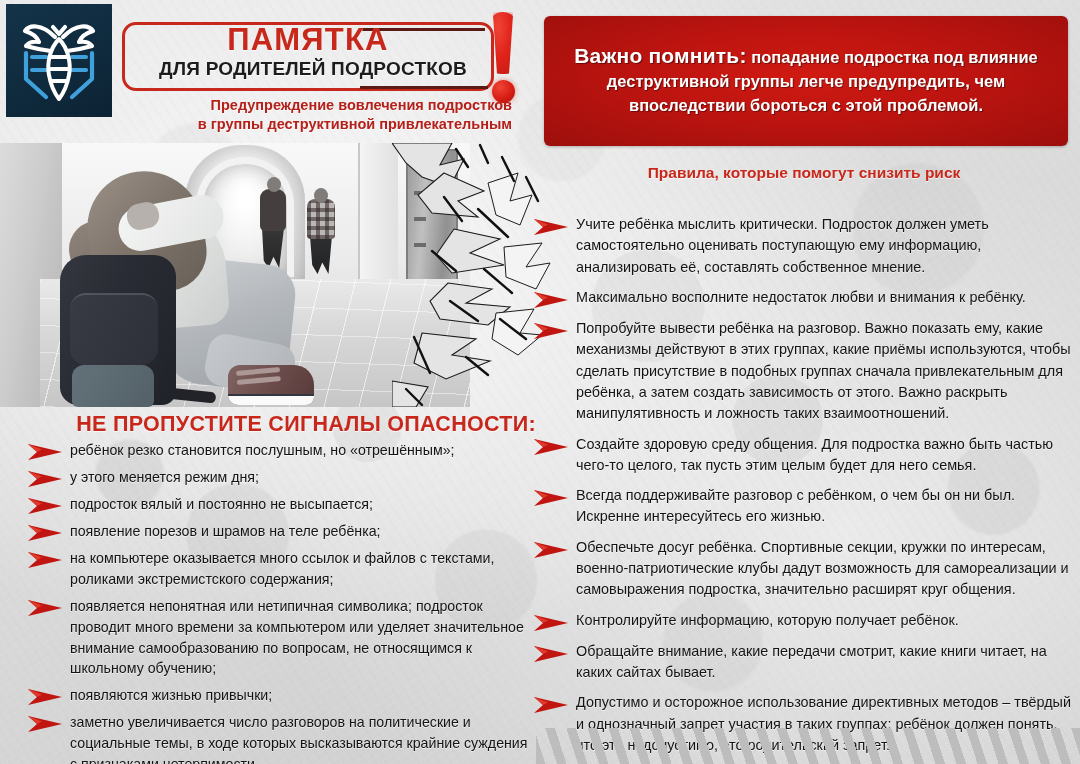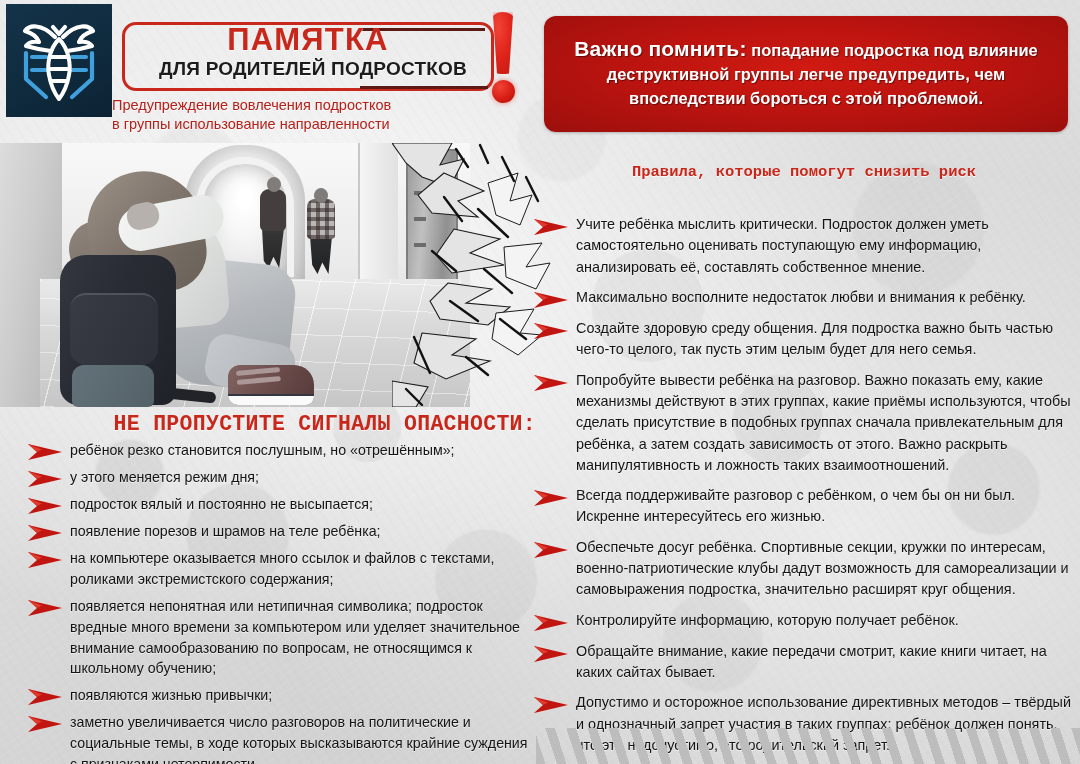--- a/index.html
+++ b/index.html
@@ -105,23 +105,23 @@
     font-size: 19px;
     font-weight: 700;
     letter-spacing: .2px;
     color: #1c1c1c;
     text-shadow: 0 1px 0 rgba(255,255,255,.8);
   }
   #memo-note {
     position: absolute;
     left: 112px; top: 96px;
     width: 400px;
-    text-align: left;
+    text-align: right;
     font-size: 14.5px;
-    font-weight: 400;
+    font-weight: 700;
     line-height: 1.32;
     color: #b5201a;
     text-shadow: 0 1px 0 rgba(255,255,255,.65);
   }
 
   
   #excl {
     position: absolute;
     left: 478px; top: 8px;
     width: 56px; height: 104px;
@@ -145,22 +145,22 @@
     background: #5b1a16;
     height: 3px;
   }
   #excl-stem-top { left: 360px; top: 28px; width: 125px; }
   #excl-stem-bot { left: 360px; top: 86px; width: 128px; }
 
   
   #important-box {
     position: absolute;
     left: 544px; top: 16px;
-    width: 524px; height: 116px;
-    border-radius: 12px;
+    width: 524px; height: 130px;
+    border-radius: 6px;
     background:
       radial-gradient(ellipse at 50% 45%, #d01a12 0%, #bd1410 45%, #9c0f0c 100%);
     box-shadow: 0 1px 3px rgba(0,0,0,.25);
     display: flex; align-items: center; justify-content: center;
     padding: 6px 18px 10px;
   }
   #important-text {
     color: #ffffff;
     text-align: center;
     font-size: 16.5px;
@@ -348,21 +348,20 @@
     width: 168px; height: 264px;
     pointer-events: none;
   }
 
   
   .section-head {
     position: absolute;
     font-weight: 700;
     color: #c8281b;
     text-shadow: 0 1px 0 rgba(255,255,255,.75);
-    font-family: Liberation Mono, monospace;
   }
   #left-head {
     left: 26px; top: 412px; width: 510px;
     text-align: right;
     font-size: 21.5px;
     letter-spacing: .3px;
   }
   #right-head {
     left: 534px; top: 162px; width: 540px;
     text-align: center;
@@ -439,21 +438,21 @@
   </div>
 
   <div id="memo-plate"></div>
   <div id="excl-stem-top"></div>
   <div id="excl-stem-bot"></div>
 
   <div id="memo-title">ПАМЯТКА</div>
   <div id="memo-sub">ДЛЯ РОДИТЕЛЕЙ ПОДРОСТКОВ</div>
   <div id="memo-note">
     <div>Предупреждение вовлечения подростков</div>
-    <div>в группы использование направленности</div>
+    <div>в группы деструктивной привлекательным</div>
   </div>
 
   <div id="excl">
     <div class="bar"></div>
     <div class="dot"></div>
   </div>
 
   <div id="important-box">
     <div id="important-text">
       <span class="lead">Важно помнить:</span><span> попадание подростка под влияние деструктивной группы легче предупредить, чем впоследствии бороться с этой проблемой.</span>
@@ -570,21 +569,21 @@
         </span>
         <span class="item-text">на компьютере оказывается много ссылок и файлов с текстами, роликами экстремистского содержания;</span>
       </div>
       <div class="item">
         <span class="arrow">
           <svg viewBox="0 0 34 18">
             <polygon points="0,1 34,9 0,17 9,9" fill="#c01510"></polygon>
             <polygon points="0,1 14,6.6 9,9 0,1" fill="#e03a2c"></polygon>
           </svg>
         </span>
-        <span class="item-text">появляется непонятная или нетипичная символика; подросток вредные много времени за компьютером или уделяет значительное внимание самообразованию по вопросам, не относящимся к школьному обучению;</span>
+        <span class="item-text">появляется непонятная или нетипичная символика; подросток проводит много времени за компьютером или уделяет значительное внимание самообразованию по вопросам, не относящимся к школьному обучению;</span>
       </div>
       <div class="item">
         <span class="arrow">
           <svg viewBox="0 0 34 18">
             <polygon points="0,1 34,9 0,17 9,9" fill="#c01510"></polygon>
             <polygon points="0,1 14,6.6 9,9 0,1" fill="#e03a2c"></polygon>
           </svg>
         </span>
         <span class="item-text">появляются жизнью привычки;</span>
       </div>
@@ -621,30 +620,30 @@
         </span>
         <span class="item-text">Максимально восполните недостаток любви и внимания к ребёнку.</span>
       </div>
       <div class="item">
         <span class="arrow">
           <svg viewBox="0 0 34 18">
             <polygon points="0,1 34,9 0,17 9,9" fill="#c01510"></polygon>
             <polygon points="0,1 14,6.6 9,9 0,1" fill="#e03a2c"></polygon>
           </svg>
         </span>
+        <span class="item-text">Попробуйте вывести ребёнка на разговор. Важно показать ему, какие механизмы действуют в этих группах, какие приёмы используются, чтобы сделать присутствие в подобных группах сначала привлекательным для ребёнка, а затем создать зависимость от этого. Важно раскрыть манипулятивность и ложность таких взаимоотношений.</span>
+      </div>
+      <div class="item">
+        <span class="arrow">
+          <svg viewBox="0 0 34 18">
+            <polygon points="0,1 34,9 0,17 9,9" fill="#c01510"></polygon>
+            <polygon points="0,1 14,6.6 9,9 0,1" fill="#e03a2c"></polygon>
+          </svg>
+        </span>
         <span class="item-text">Создайте здоровую среду общения. Для подростка важно быть частью чего-то целого, так пусть этим целым будет для него семья.</span>
-      </div>
-      <div class="item">
-        <span class="arrow">
-          <svg viewBox="0 0 34 18">
-            <polygon points="0,1 34,9 0,17 9,9" fill="#c01510"></polygon>
-            <polygon points="0,1 14,6.6 9,9 0,1" fill="#e03a2c"></polygon>
-          </svg>
-        </span>
-        <span class="item-text">Попробуйте вывести ребёнка на разговор. Важно показать ему, какие механизмы действуют в этих группах, какие приёмы используются, чтобы сделать присутствие в подобных группах сначала привлекательным для ребёнка, а затем создать зависимость от этого. Важно раскрыть манипулятивность и ложность таких взаимоотношений.</span>
       </div>
       <div class="item">
         <span class="arrow">
           <svg viewBox="0 0 34 18">
             <polygon points="0,1 34,9 0,17 9,9" fill="#c01510"></polygon>
             <polygon points="0,1 14,6.6 9,9 0,1" fill="#e03a2c"></polygon>
           </svg>
         </span>
         <span class="item-text">Всегда поддерживайте разговор с ребёнком, о чем бы он ни был. Искренне интересуйтесь его жизнью.</span>
       </div>

